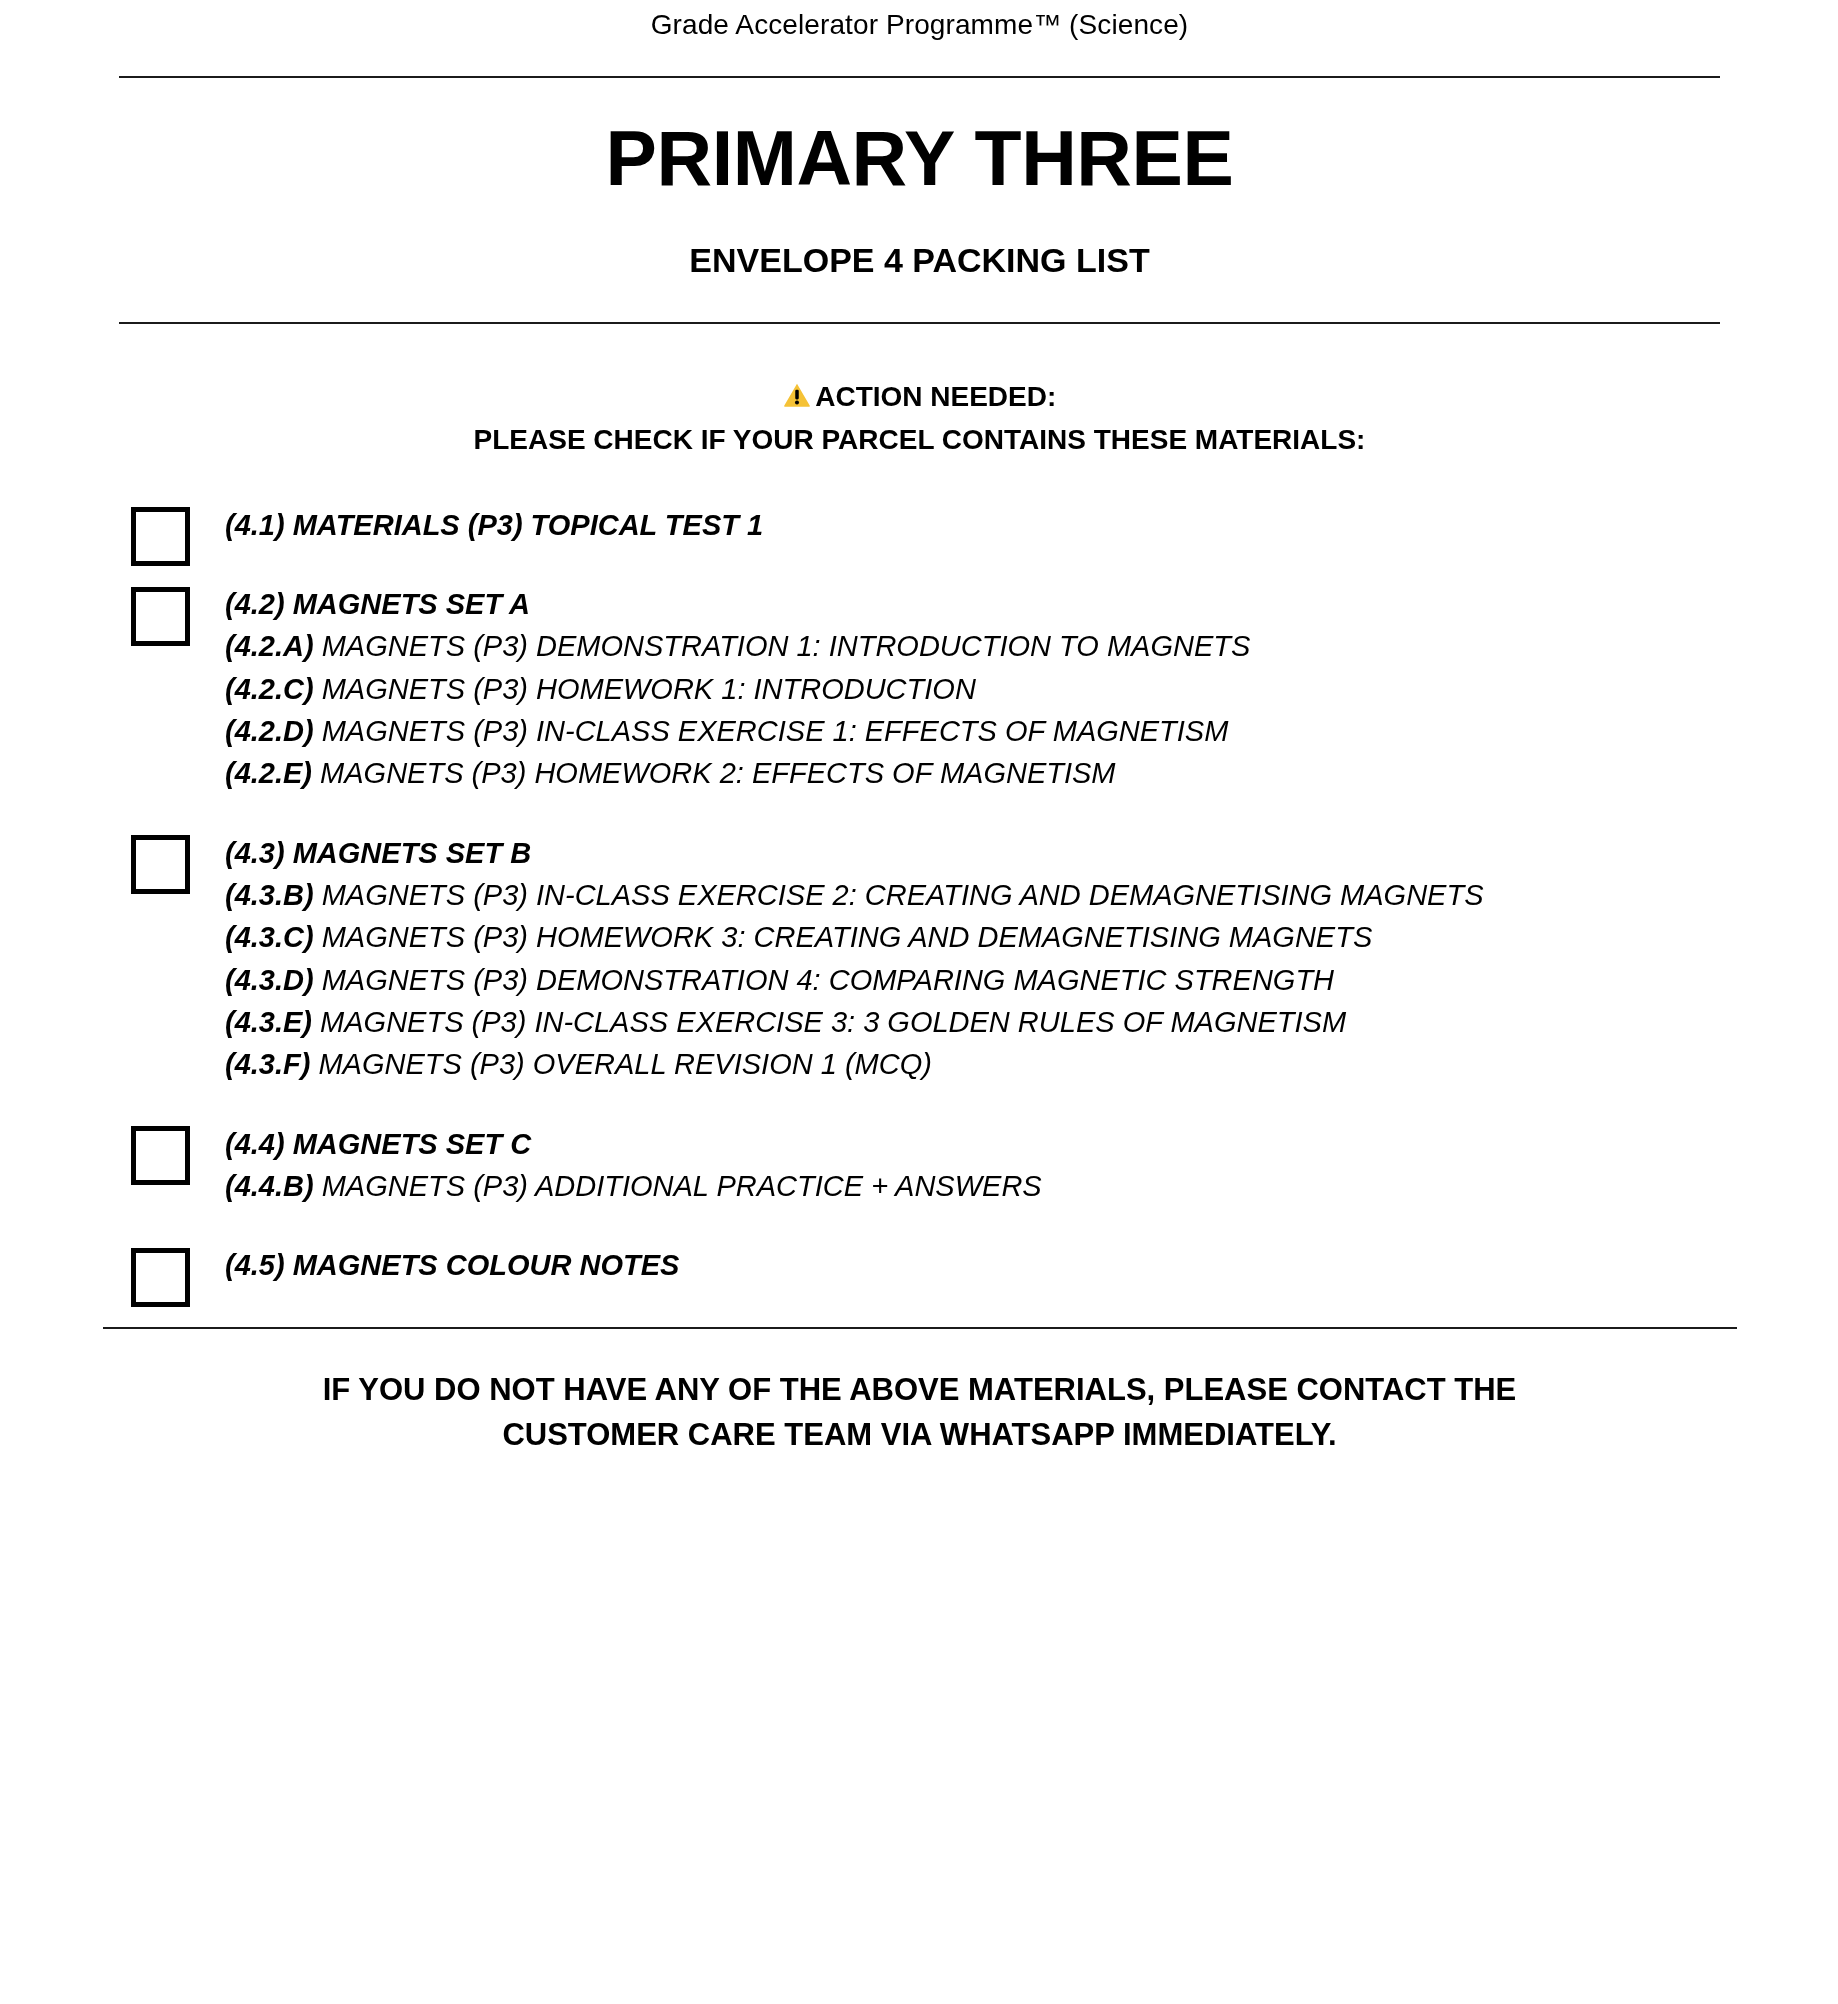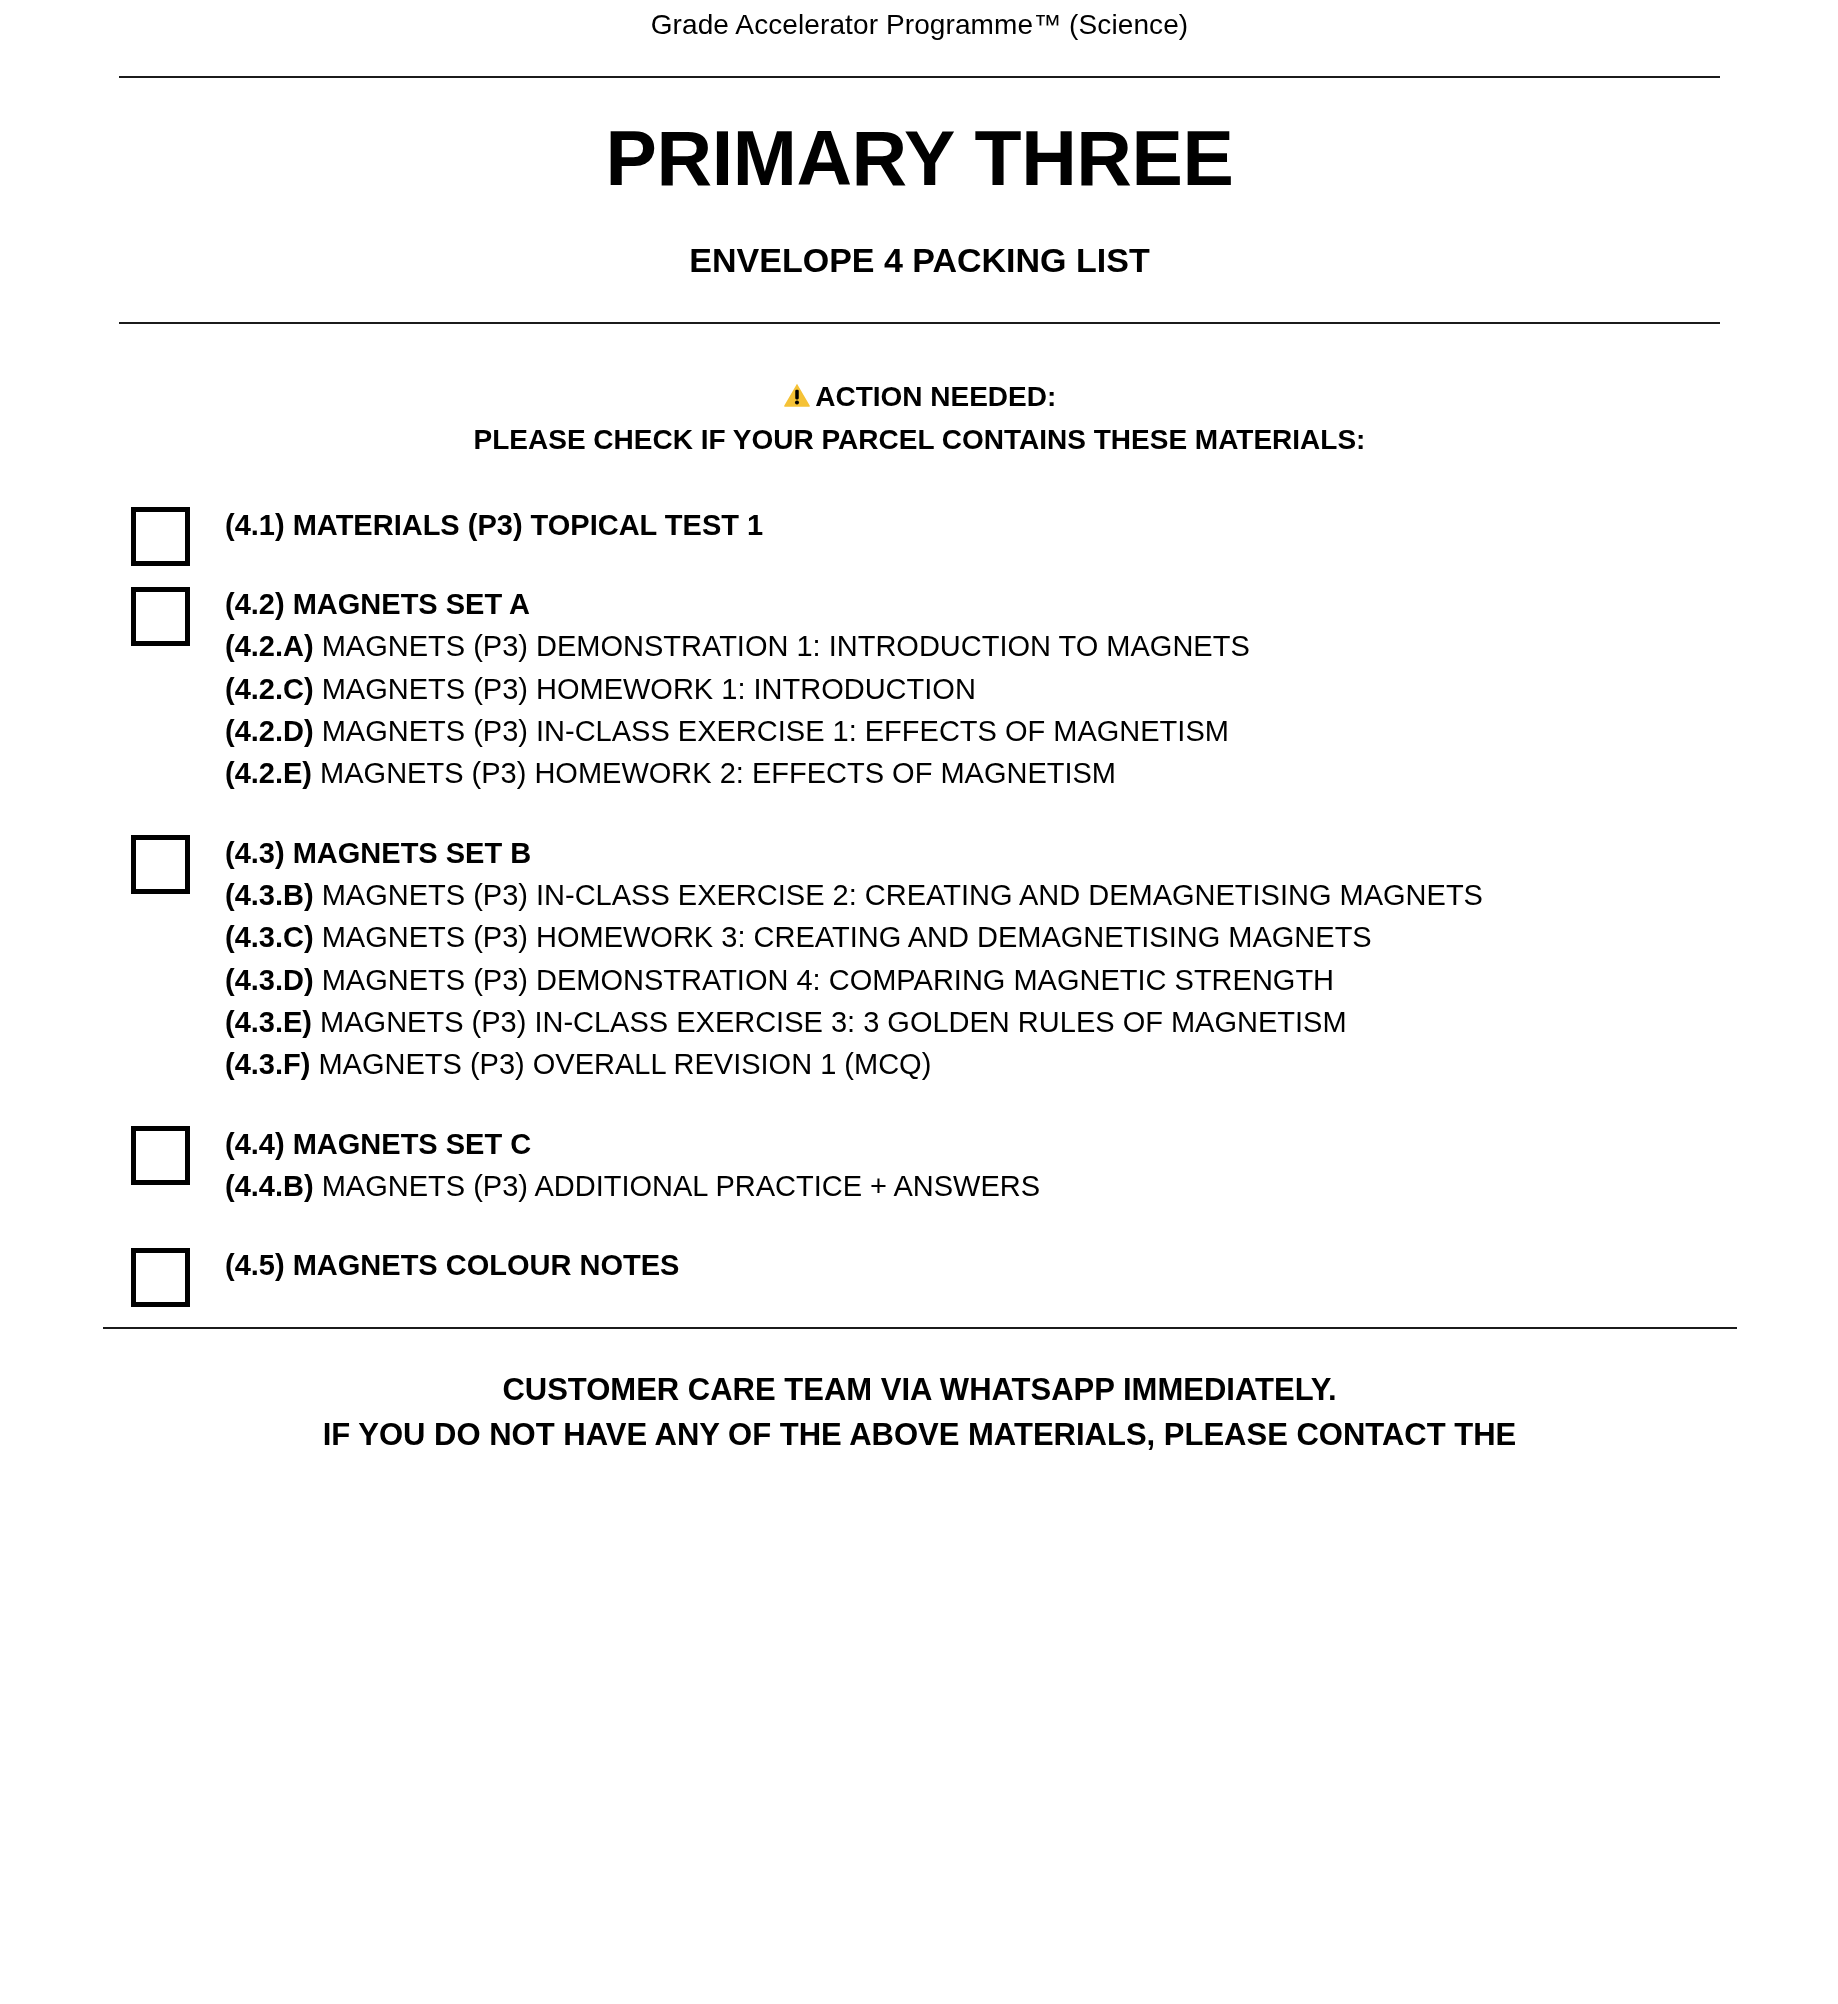--- a/index.html
+++ b/index.html
@@ -71,20 +71,21 @@
   
   .checklist {
     margin: 0;
     padding: 0 0 0 131px;
     box-sizing: border-box;
     width: 1839px;
   }
   .group {
     position: relative;
     margin-top: 37px;
+    font-style: italic;
   }
   .group:first-child { margin-top: 43px; }
 
   .checkbox {
     position: absolute;
     left: 0;
     top: 3.6px;
     width: 49px;
     height: 49px;
     border: 5.3px solid #000000;
@@ -183,16 +184,16 @@
       <div class="checkbox"></div>
       <div class="group-body">
         <div class="group-title">(4.5) MAGNETS COLOUR NOTES</div>
       </div>
     </div>
   </div>
 
 <hr class="rule rule-bottom">
 
 <div class="footer-note">
+  <div>IF YOU DO NOT HAVE ANY OF THE ABOVE MATERIALS, PLEASE CONTACT THE</div>
   <div>CUSTOMER CARE TEAM VIA WHATSAPP IMMEDIATELY.</div>
-  <div>IF YOU DO NOT HAVE ANY OF THE ABOVE MATERIALS, PLEASE CONTACT THE</div>
 </div>
 
 
 </body></html>

